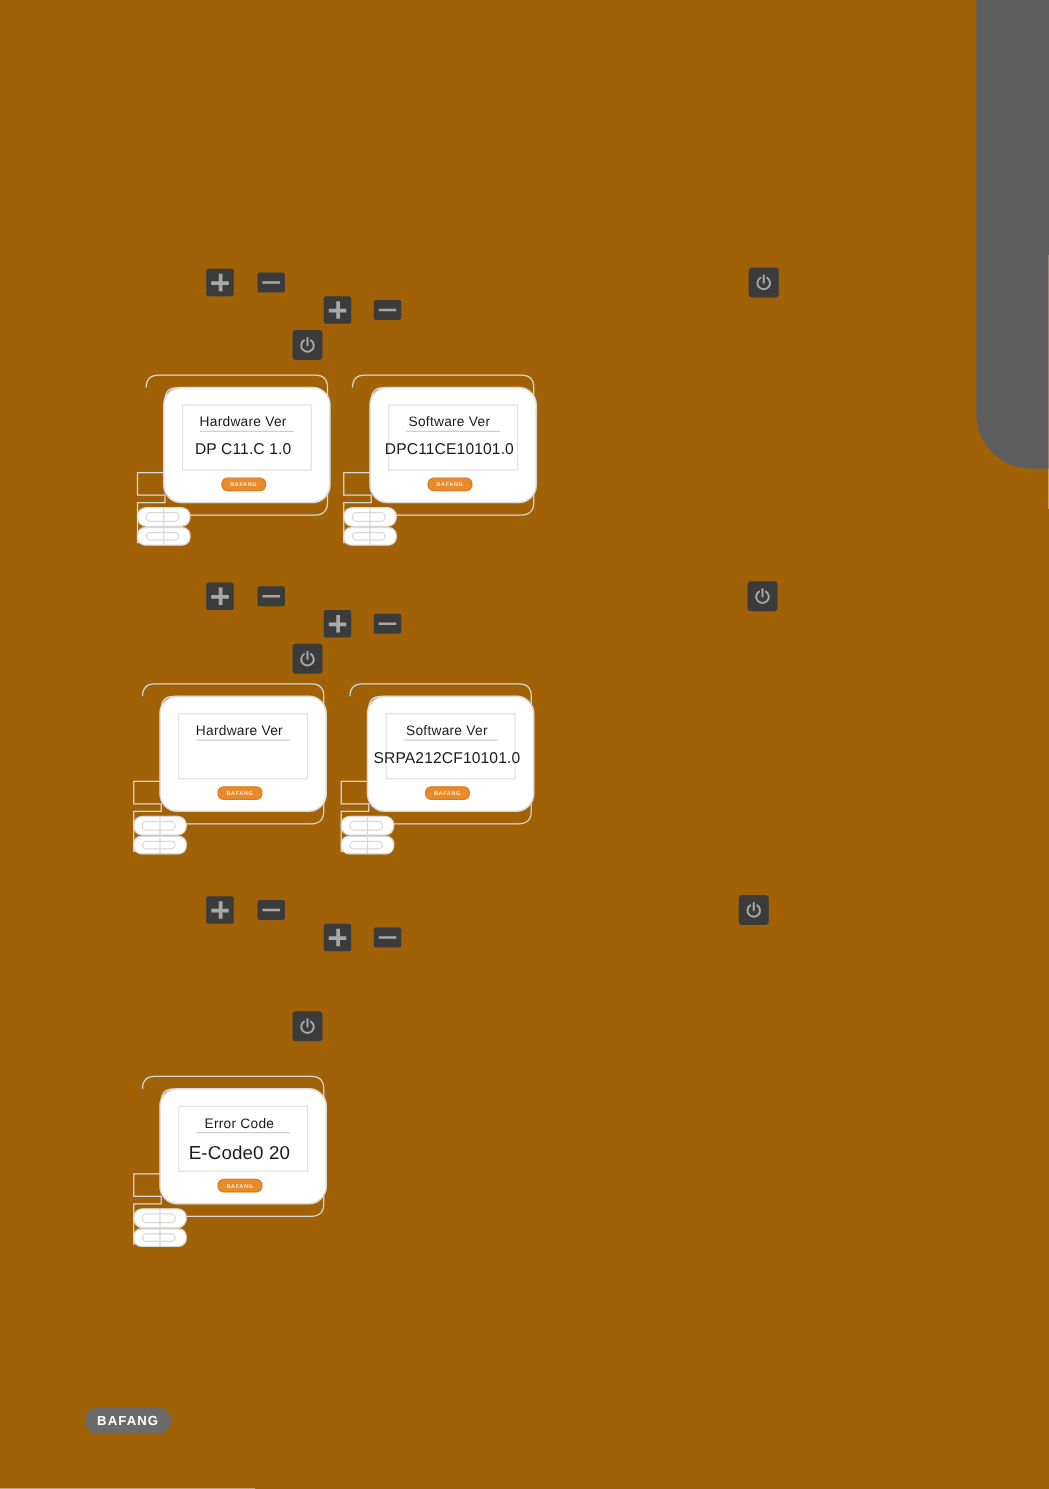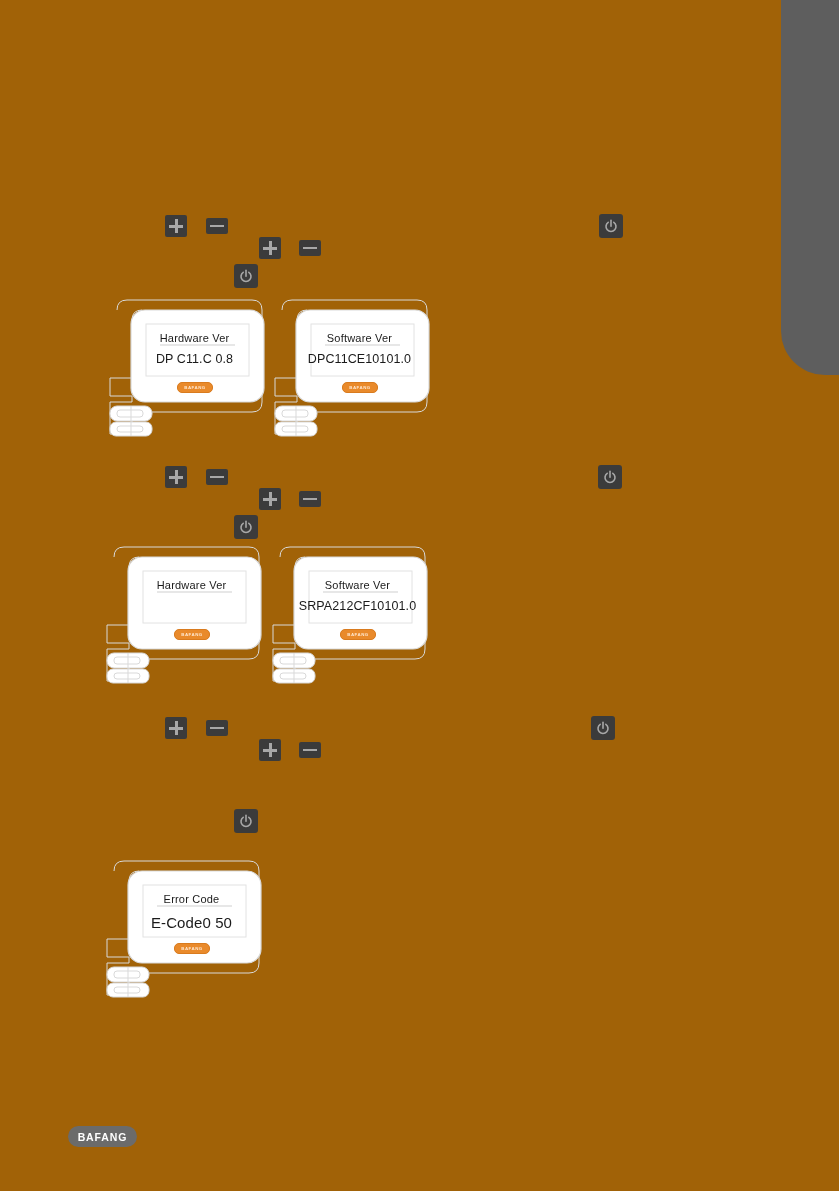--- a/index.html
+++ b/index.html
@@ -175,21 +175,21 @@
             <rect x="24" y="14" width="133" height="92" rx="14" fill="#ffffff" stroke="#d9d9d9" stroke-width="1.2"></rect>
             <rect x="39" y="28" width="103" height="52" fill="#ffffff" stroke="#e2e2e2" stroke-width="1"></rect>
             <line x1="53" y1="49" x2="128" y2="49" stroke="#cfcfcf" stroke-width="1"></line>
             <rect x="3" y="110" width="42" height="15" rx="7" fill="#ffffff" stroke="#d9d9d9" stroke-width="1"></rect>
             <rect x="10" y="114" width="26" height="7" rx="3" fill="none" stroke="#d9d9d9" stroke-width="1"></rect>
             <rect x="3" y="126" width="42" height="14" rx="6" fill="#ffffff" stroke="#d9d9d9" stroke-width="1"></rect>
             <rect x="10" y="130" width="26" height="6" rx="3" fill="none" stroke="#d9d9d9" stroke-width="1"></rect>
             <line x1="24" y1="110" x2="24" y2="140" stroke="#d9d9d9" stroke-width="1"></line>
           </svg>
           <div class="screen-text screen-title">Hardware Ver</div>
-          <div class="screen-text screen-value">DP C11.C 0.8</div>
+          <div class="screen-text screen-value">DP C11.C 1.0</div>
           <div class="badge" style="left: 70px; top: 86px;">BAFANG</div>
         </div>
         <div class="device" style="left: 272px; top: 296px;">
           <svg width="175" height="148" viewBox="0 0 175 148">
             <path d="M10 14 q0-10 10-10 h125 q10 0 10 10 v92 q0 10 -10 10 h-110 q-10 0 -10 10 v12 h-22 v-32 h22 v-6 h-22 v-18 h22 v-58 q0-10 10-10 h0" fill="none" stroke="#d9d9d9" stroke-width="1"></path>
             <rect x="24" y="14" width="133" height="92" rx="14" fill="#ffffff" stroke="#d9d9d9" stroke-width="1.2"></rect>
             <rect x="39" y="28" width="103" height="52" fill="#ffffff" stroke="#e2e2e2" stroke-width="1"></rect>
             <line x1="53" y1="49" x2="128" y2="49" stroke="#cfcfcf" stroke-width="1"></line>
             <rect x="3" y="110" width="42" height="15" rx="7" fill="#ffffff" stroke="#d9d9d9" stroke-width="1"></rect>
             <rect x="10" y="114" width="26" height="7" rx="3" fill="none" stroke="#d9d9d9" stroke-width="1"></rect>
@@ -298,21 +298,21 @@
             <rect x="24" y="14" width="133" height="92" rx="14" fill="#ffffff" stroke="#d9d9d9" stroke-width="1.2"></rect>
             <rect x="39" y="28" width="103" height="52" fill="#ffffff" stroke="#e2e2e2" stroke-width="1"></rect>
             <line x1="53" y1="49" x2="128" y2="49" stroke="#cfcfcf" stroke-width="1"></line>
             <rect x="3" y="110" width="42" height="15" rx="7" fill="#ffffff" stroke="#d9d9d9" stroke-width="1"></rect>
             <rect x="10" y="114" width="26" height="7" rx="3" fill="none" stroke="#d9d9d9" stroke-width="1"></rect>
             <rect x="3" y="126" width="42" height="14" rx="6" fill="#ffffff" stroke="#d9d9d9" stroke-width="1"></rect>
             <rect x="10" y="130" width="26" height="6" rx="3" fill="none" stroke="#d9d9d9" stroke-width="1"></rect>
             <line x1="24" y1="110" x2="24" y2="140" stroke="#d9d9d9" stroke-width="1"></line>
           </svg>
           <div class="screen-text screen-title">Error Code</div>
-          <div class="screen-text screen-value big">E-Code0  50</div>
+          <div class="screen-text screen-value big">E-Code0  20</div>
           <div class="badge" style="left: 70px; top: 86px;">BAFANG</div>
         </div>
       </div>
     </div>
 
   <div class="brand-logo">BAFANG</div>
 
 </div>
 
 </body></html>

